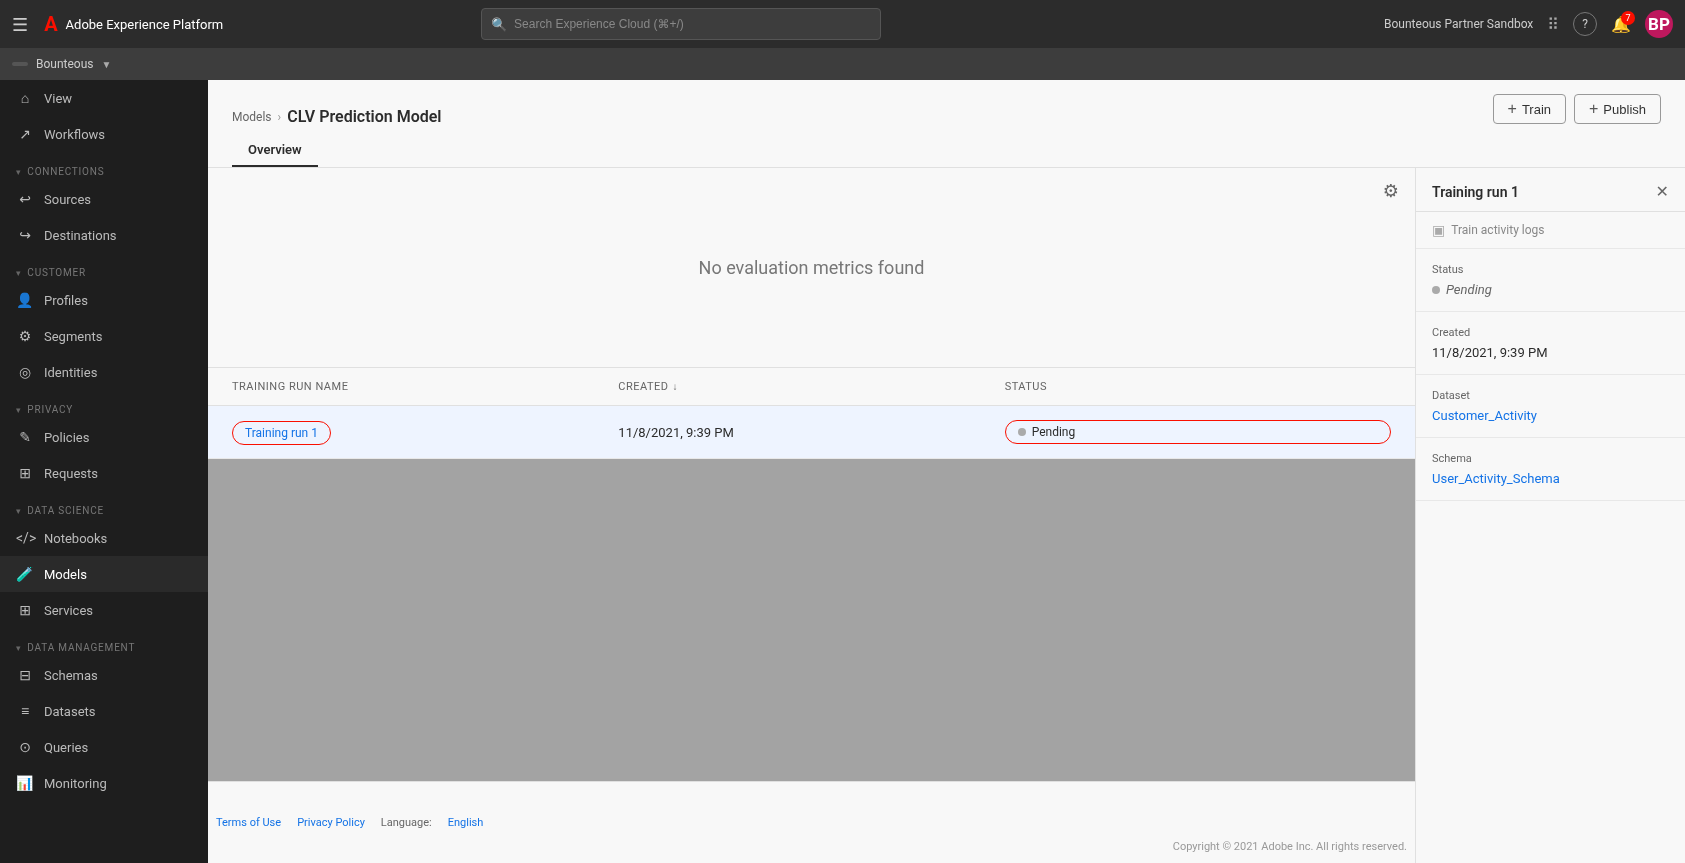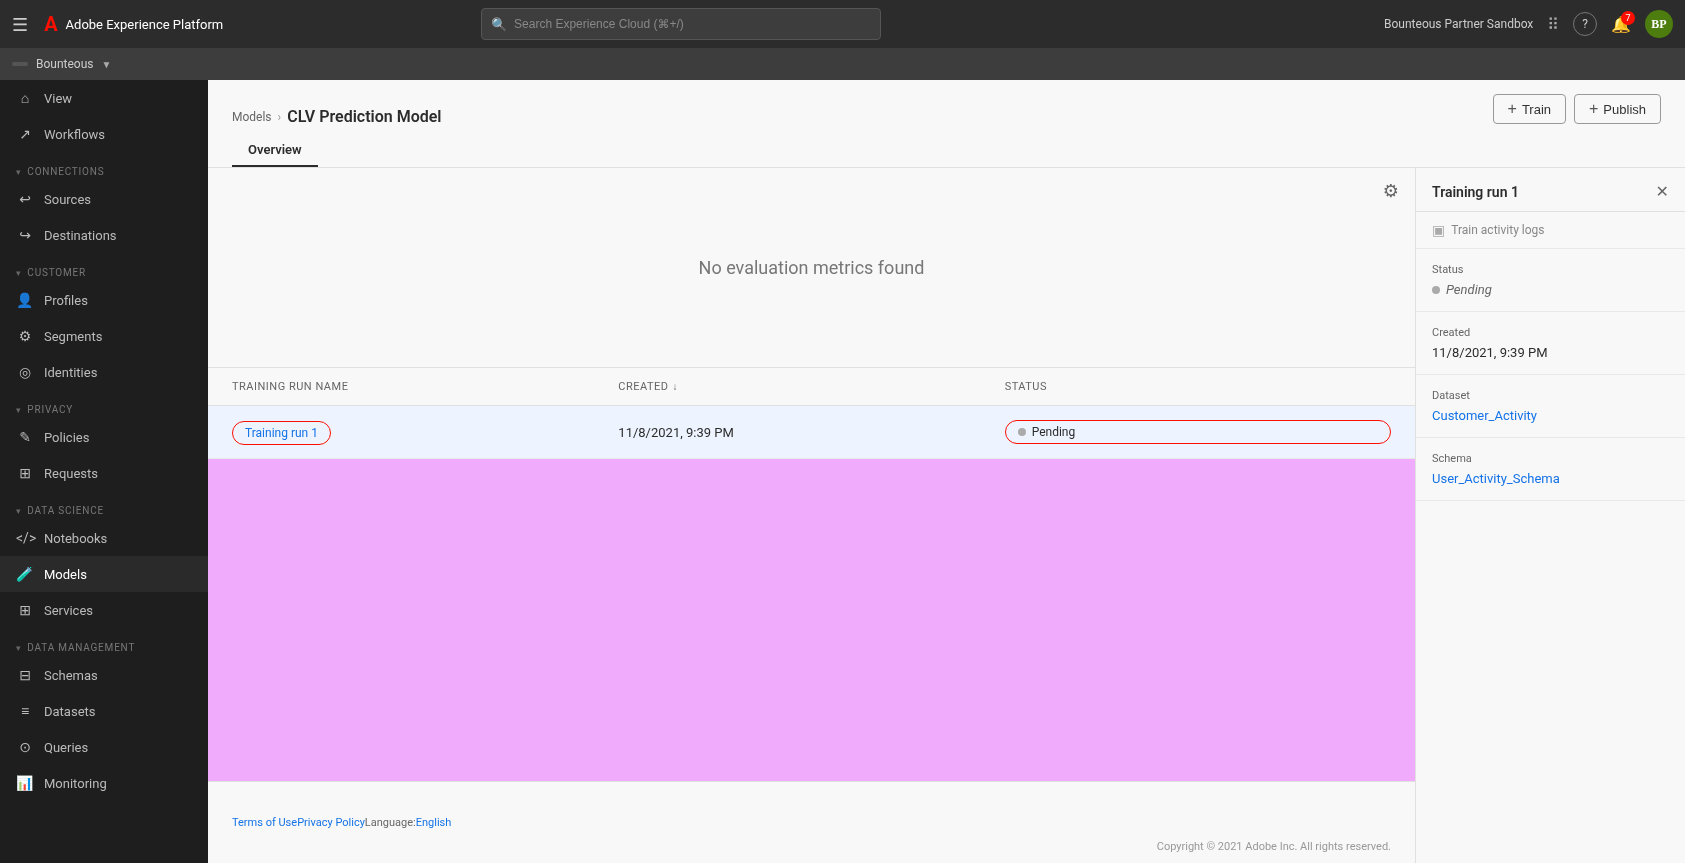--- a/index.html
+++ b/index.html
@@ -24,21 +24,21 @@
       flex: 1; max-width: 400px; margin: 0 auto;
       background: #3d3d3d; border: 1px solid #555; border-radius: 4px;
       display: flex; align-items: center; padding: 0 10px; gap: 6px; height: 32px;
     }
     .topbar-search input {
       background: transparent; border: none; outline: none; color: #ffffff; font-size: 12px; width: 100%;
     }
     .topbar-search input::placeholder { color: #888; }
     .topbar-right { display: flex; align-items: center; gap: 14px; margin-left: auto; color: #ccc; font-size: 12px; }
     .topbar-right .org-name { color: #ccc; }
-    .icon-circle { width: 28px; height: 28px; border-radius: 50%; background: #4d7c0f; display: flex; align-items: center; justify-content: center; color: #fff; font-size: 12px; font-weight: bold; font-family: Liberation Serif, serif; }
+    .icon-circle { width: 28px; height: 28px; border-radius: 50%; background: #be185d; display: flex; align-items: center; justify-content: center; color: #fff; font-size: 17px; font-weight: bold; }
     .bell-icon { position: relative; }
     .bell-badge { position: absolute; top: -4px; right: -4px; background: #fa0f00; border-radius: 50%; width: 14px; height: 14px; font-size: 9px; color: #fff; display: flex; align-items: center; justify-content: center; }
 
     
     .org-bar {
       background: #3d3d3d;
       height: 32px;
       display: flex;
       align-items: center;
       padding: 16px 12px;
@@ -169,21 +169,21 @@
     .filter-icon {
       position: absolute;
       top: 12px;
       right: 16px;
       color: #666;
       font-size: 18px;
       cursor: pointer;
     }
 
     
-    .table-area { flex: 1; overflow-y: auto; background: #f0abfc; }
+    .table-area { flex: 1; overflow-y: auto; background: #a3a3a3; }
     .table-header {
       display: flex;
       align-items: center;
       padding: 12px 24px;
       background: #f8f8f8;
       border-bottom: 1px solid #e0e0e0;
       font-size: 11px;
       color: #666;
       text-transform: uppercase;
       letter-spacing: 0.5px;
@@ -251,23 +251,24 @@
     .panel-label { font-size: 11px; color: #666; margin-bottom: 6px; }
     .panel-value { font-size: 13px; color: #2c2c2c; }
     .status-pending { display: flex; align-items: center; gap: 6px; font-style: italic; color: #666; font-size: 13px; }
     .status-pending-dot { width: 8px; height: 8px; border-radius: 50%; background: #aaa; }
     .panel-link { color: #1473e6; font-size: 13px; cursor: pointer; }
 
     
     .footer {
       background: #f8f8f8;
       border-top: 1px solid #e0e0e0;
-      padding: 10px 24px;
-      display: flex;
-      align-items: center;
+      padding: 10px 8px;
+      display: flex;
+      align-items: center;
+      gap: 16px;
       font-size: 11px;
       color: #666;
     }
     .footer a { color: #1473e6; cursor: pointer; text-decoration: none; }
     .footer-right { margin-left: auto; color: #999; font-size: 11px; margin-top: 48px; }
 
     
     ::-webkit-scrollbar { width: 6px; }
     ::-webkit-scrollbar-track { background: #f0f0f0; }
     ::-webkit-scrollbar-thumb { background: #ccc; border-radius: 3px; }

